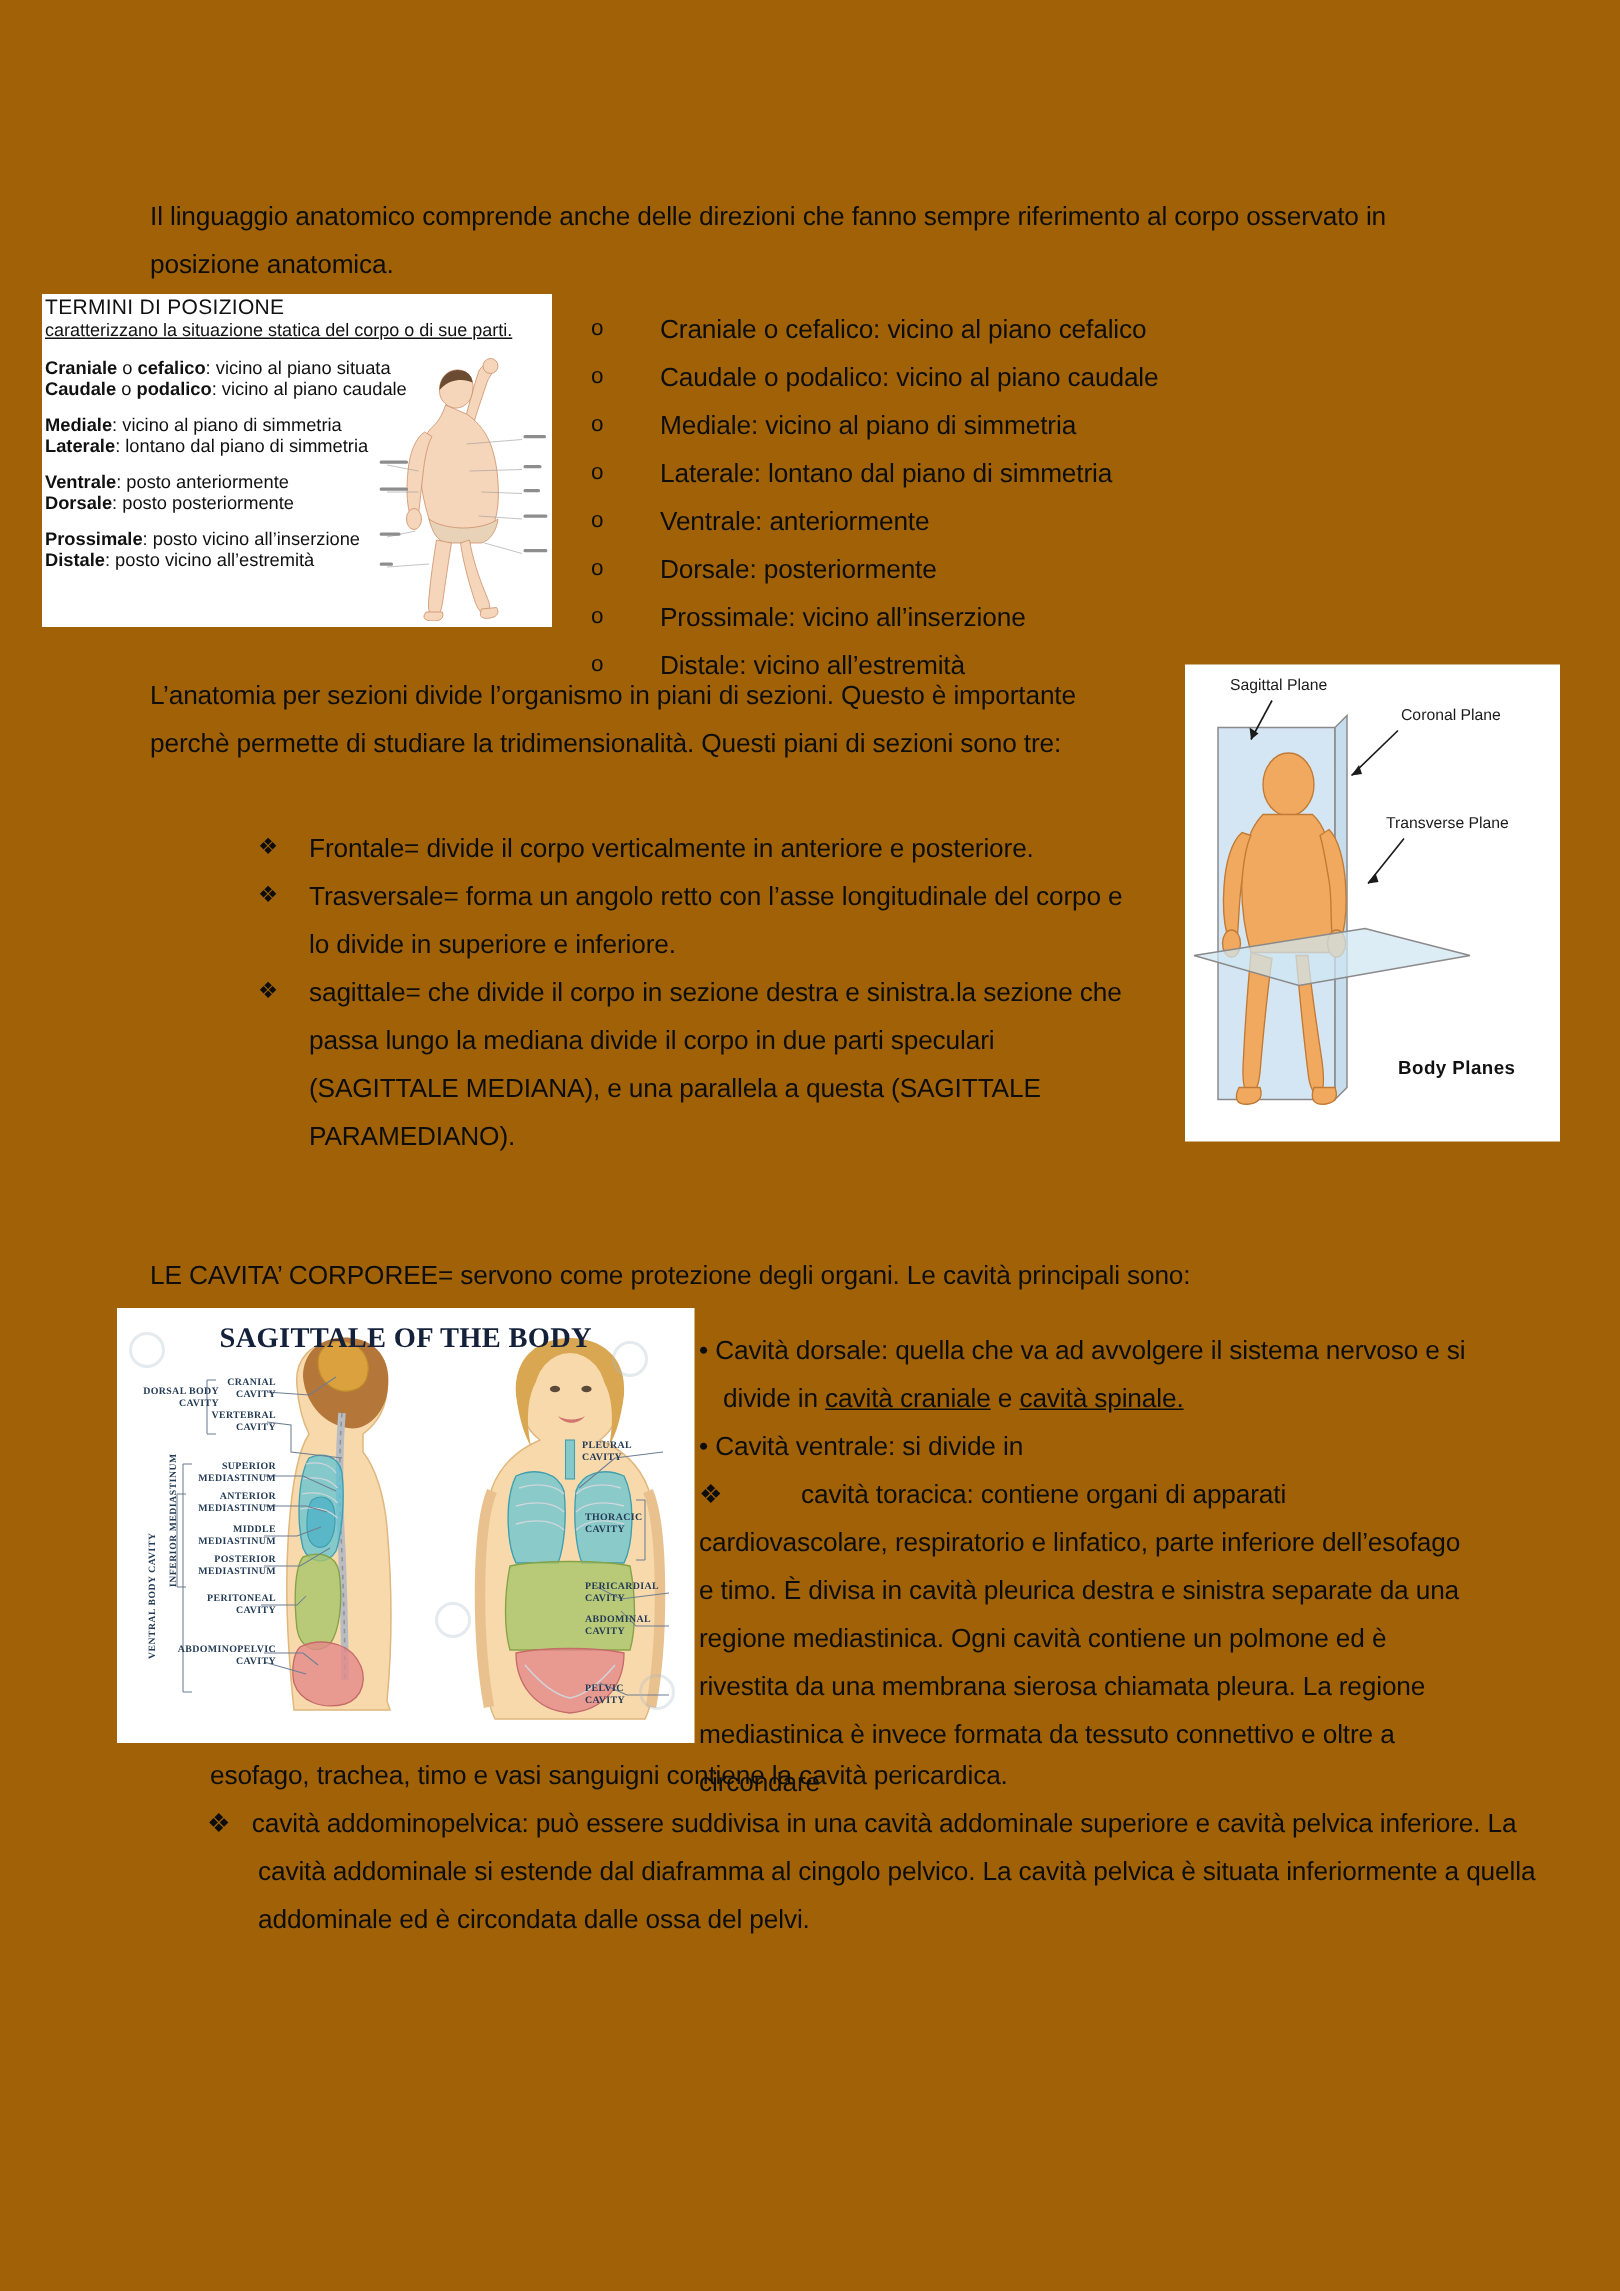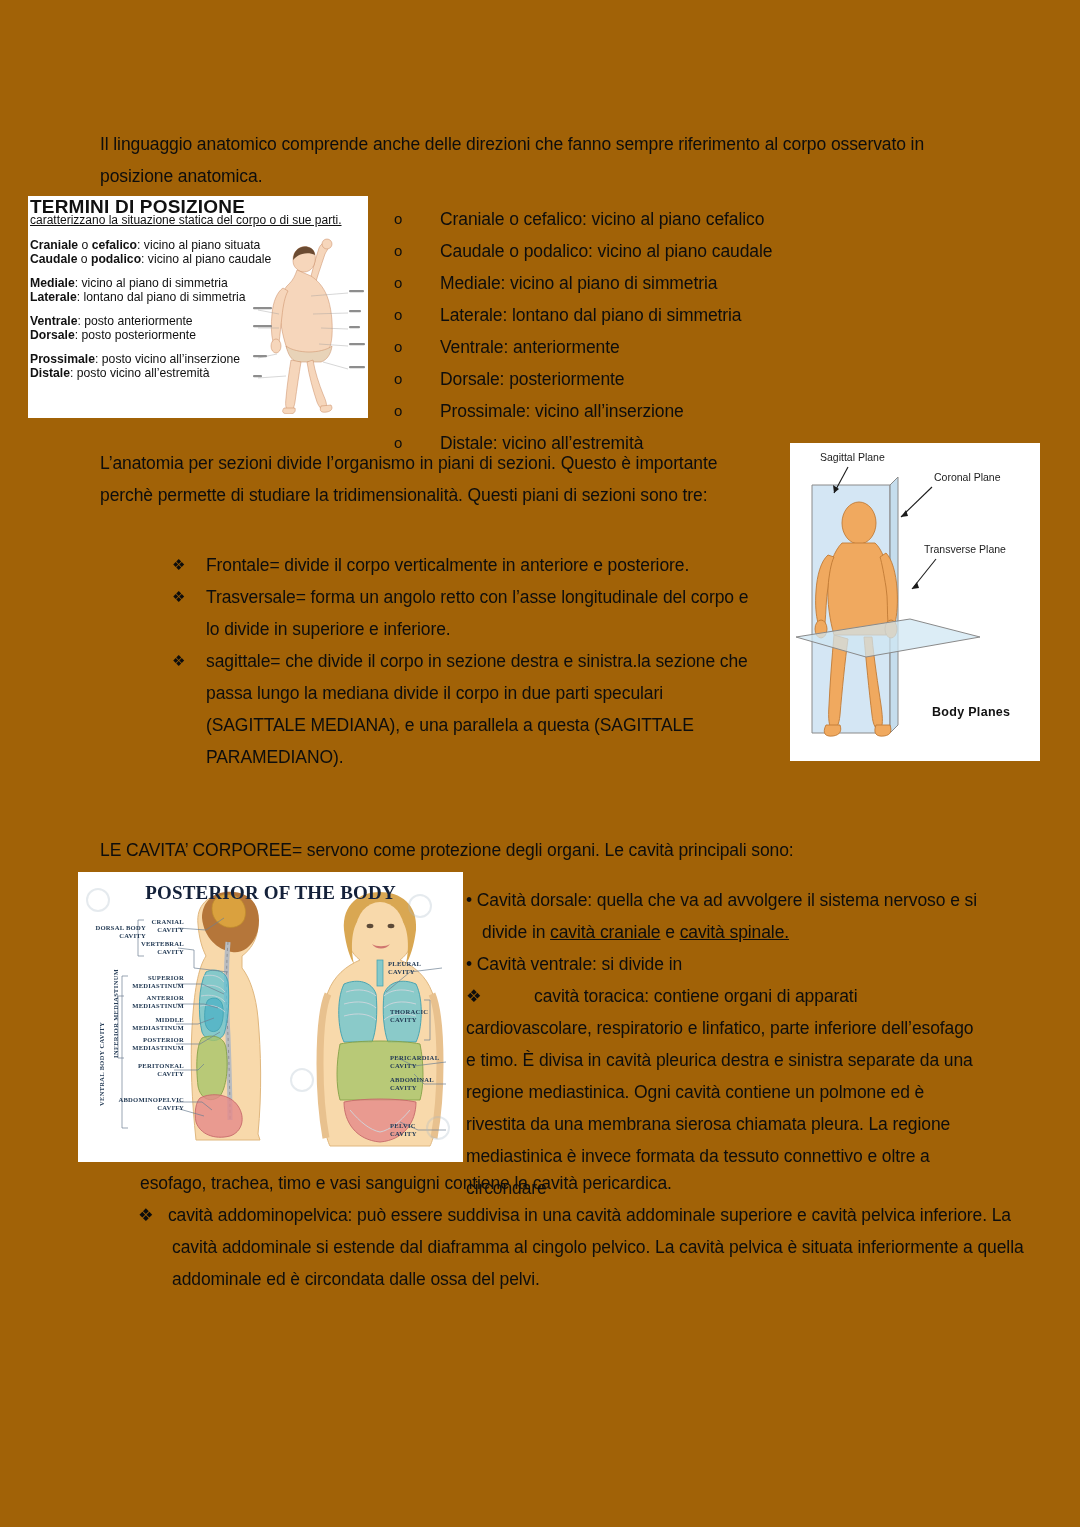--- a/index.html
+++ b/index.html
@@ -63,22 +63,22 @@
     top: 196px;
     width: 340px;
     height: 222px;
     background: #ffffff;
     overflow: hidden;
   }
   .ft-title {
     position: absolute;
     left: 2px; top: 0;
     font-family: "Liberation Sans", sans-serif;
-    font-weight: bold;
-    font-size: 19px;
+    font-weight: normal;
+    font-size: 14px;
     letter-spacing: 0.2px;
     color: #111;
     text-align: right;
   }
   .ft-sub {
     position: absolute;
     left: 2px; top: 17px;
     font-size: 12px;
     color: #111;
     white-space: nowrap;
@@ -355,21 +355,21 @@
 
     <div class="bp-label" style="left:30px; top:8px;">Sagittal Plane</div>
     <div class="bp-label" style="left:144px; top:28px;">Coronal Plane</div>
     <div class="bp-label" style="left:134px; top:100px;">Transverse Plane</div>
     <div class="bp-title" style="left:142px; top:262px;">Body Planes</div>
   </div>
 
   <div class="para" style="left:100px; top:834px; width:850px;">LE CAVITA’ CORPOREE= servono come protezione degli organi. Le cavità principali sono:</div>
 
   <div class="fig-cav">
-    <div class="cav-title">POSTERIOR OF THE BODY</div>
+    <div class="cav-title">SAGITTALE OF THE BODY</div>
 
     
     <div class="wm" style="left:8px;  top:16px;"></div>
     <div class="wm" style="left:330px;top:22px;"></div>
     <div class="wm" style="left:212px;top:196px;"></div>
     <div class="wm" style="left:348px;top:244px;"></div>
 
     <svg width="385" height="290" viewBox="0 0 385 290">
 
       <g>

